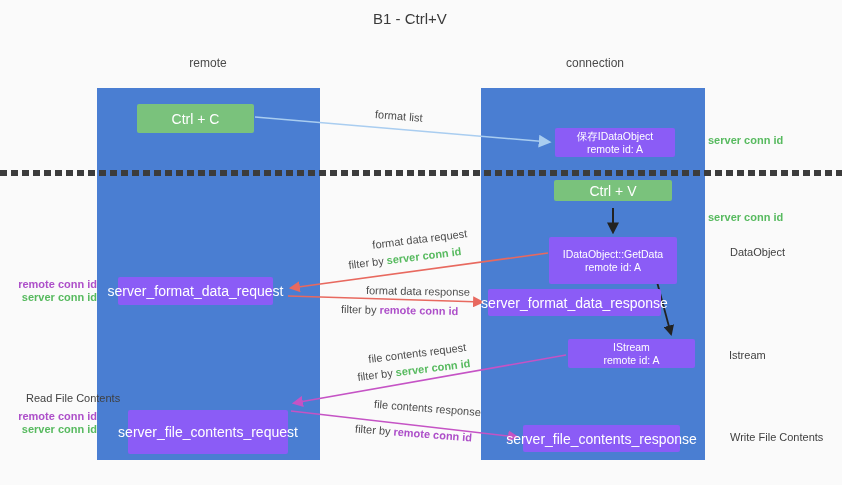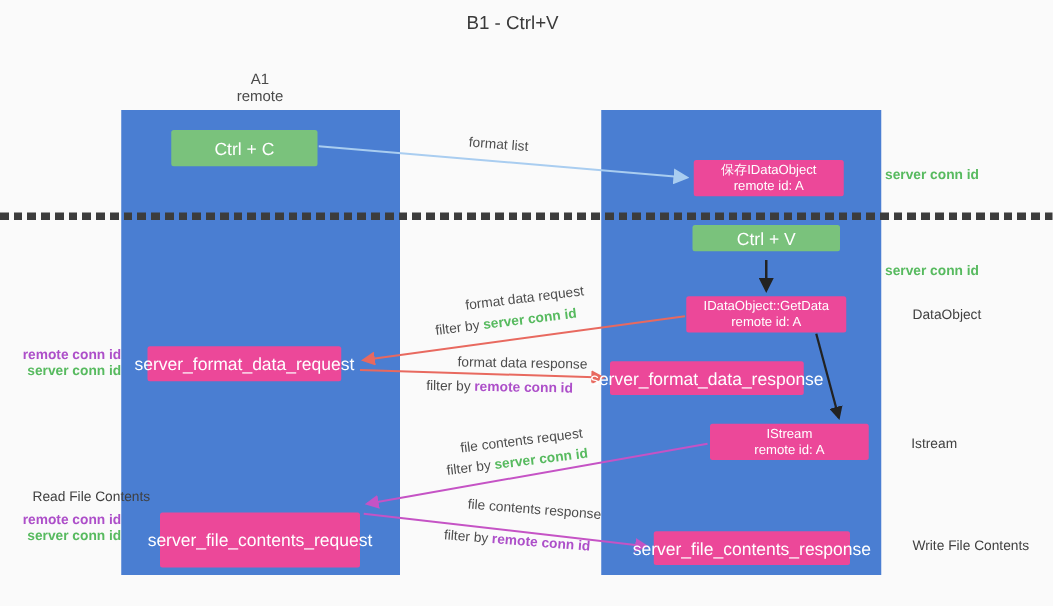--- a/index.html
+++ b/index.html
@@ -38,28 +38,28 @@
     background:repeating-linear-gradient(90deg,#3c3c3c 0 7px, rgba(0,0,0,0) 7px 11px);
   }
 
   .node {
     display:flex; align-items:center; justify-content:center;
     color:#fff; font-size:14px; text-align:center;
     border-radius:2px; z-index:5;
   }
   .node.two { flex-direction:column; font-size:10.5px; line-height:13px; }
   .green  { background:#7ac27c; }
-  .orange { background:#ec4899; }
+  .orange { background:#8b5cf6; }
 
   #n-ctrl-c   { left:137px; top:104px; width:117px; height:29px; }
   #n-save     { left:555px; top:128px; width:120px; height:29px; }
   #n-ctrl-v   { left:554px; top:180px; width:118px; height:21px; }
-  #n-getdata  { left:549px; top:237px; width:128px; height:29px; }
+  #n-getdata  { left:549px; top:237px; width:128px; height:47px; }
   #n-fmt-req  { left:118px; top:277px; width:155px; height:28px; }
-  #n-fmt-res  { left:488px; top:289px; width:155px; height:27px; }
+  #n-fmt-res  { left:488px; top:289px; width:173px; height:27px; }
   #n-istream  { left:568px; top:339px; width:127px; height:29px; }
   #n-file-req { left:128px; top:410px; width:160px; height:44px; }
   #n-file-res { left:523px; top:425px; width:157px; height:27px; }
 
   .edge-label {
     font-size:11px; color:#4d4d4d; white-space:nowrap; z-index:4;
   }
   .tgreen  { color:#57ba5f; font-weight:bold; }
   .tpurple { color:#ad4fc9; font-weight:bold; }
   .fprefix { margin-right:3px; }
@@ -90,24 +90,24 @@
   #arrows { left:0; top:0; width:842px; height:485px; z-index:3; pointer-events:none; }
 </style>
 </head>
 <body>
 
 <div class="abs page-title">
   <div>B1 - Ctrl+V</div>
 </div>
 
 <div class="abs lane-header" id="hdr-left">
-  <div>A1</div>
   <div>remote</div>
 </div>
 <div class="abs lane-header" id="hdr-right">
+  <div>connection</div>
 </div>
 
 <div class="abs lane" id="lane-left"></div>
 <div class="abs lane" id="lane-right"></div>
 
 <div class="abs dotted-sep"></div>
 
 <svg id="arrows" class="abs" viewBox="0 0 842 485" xmlns="http://www.w3.org/2000/svg">
   <defs>
     <marker id="mh-blue" viewBox="0 0 10 10" refX="8" refY="5" markerWidth="8" markerHeight="8" orient="auto">

